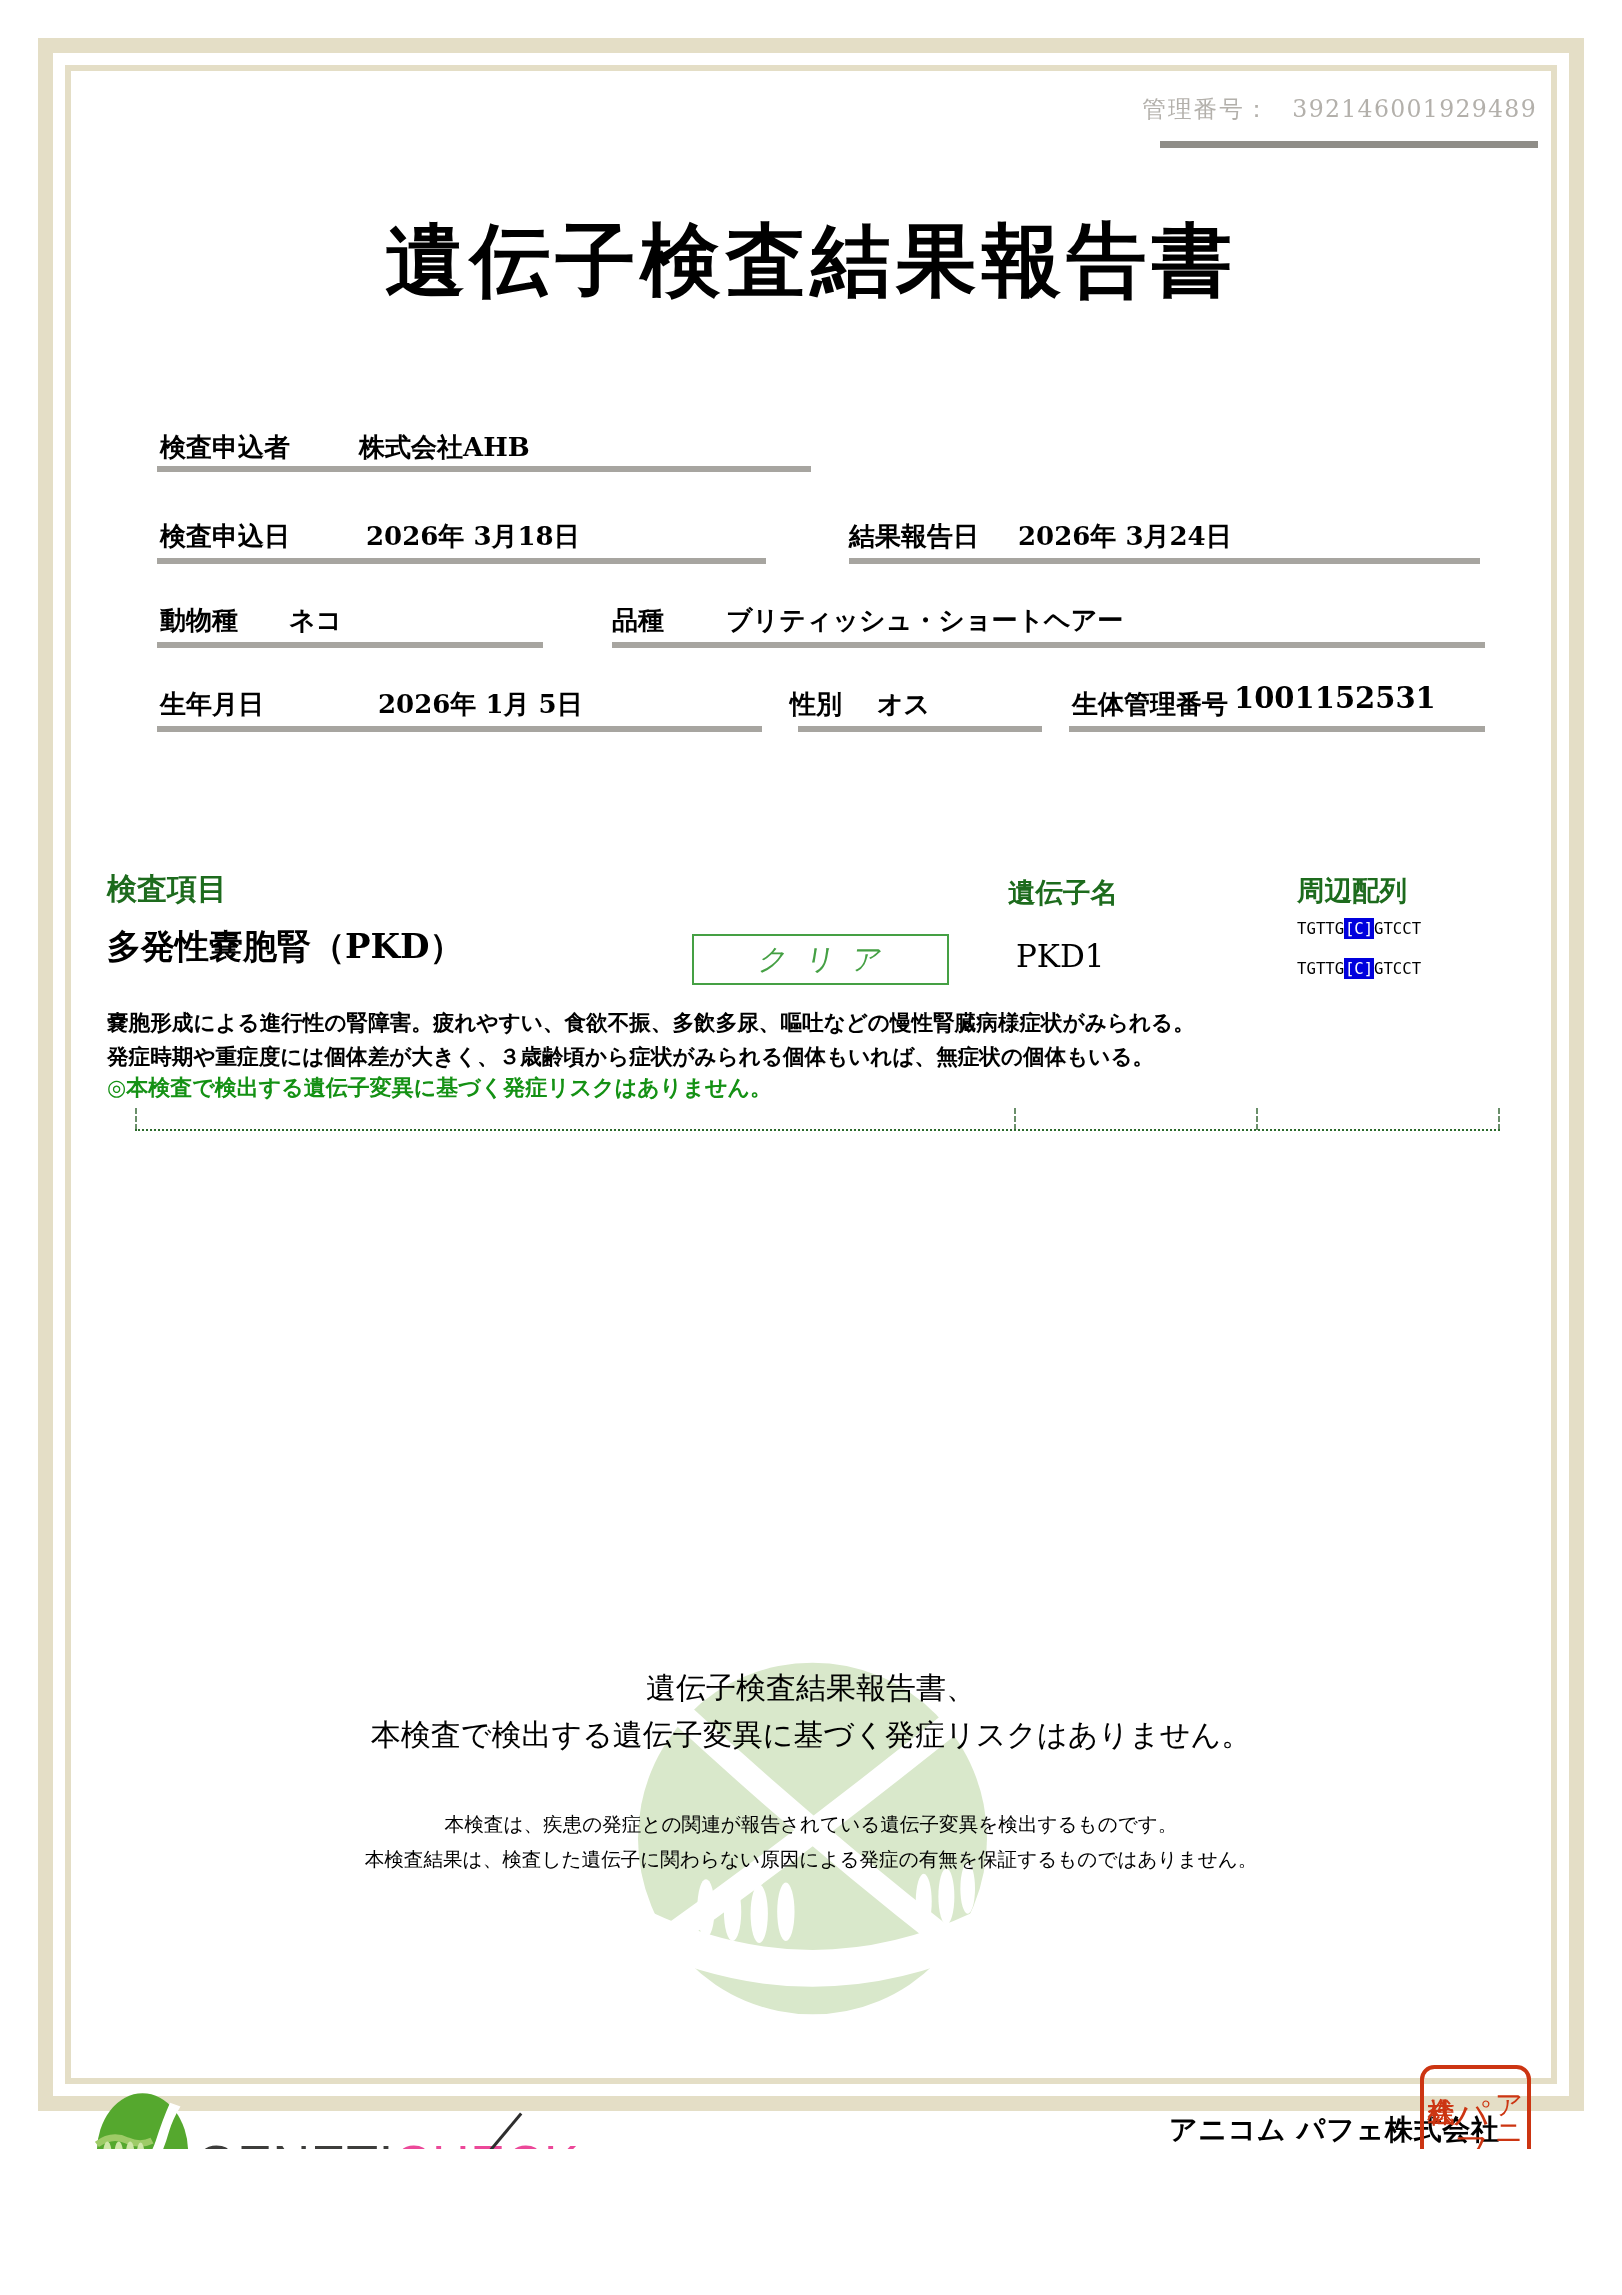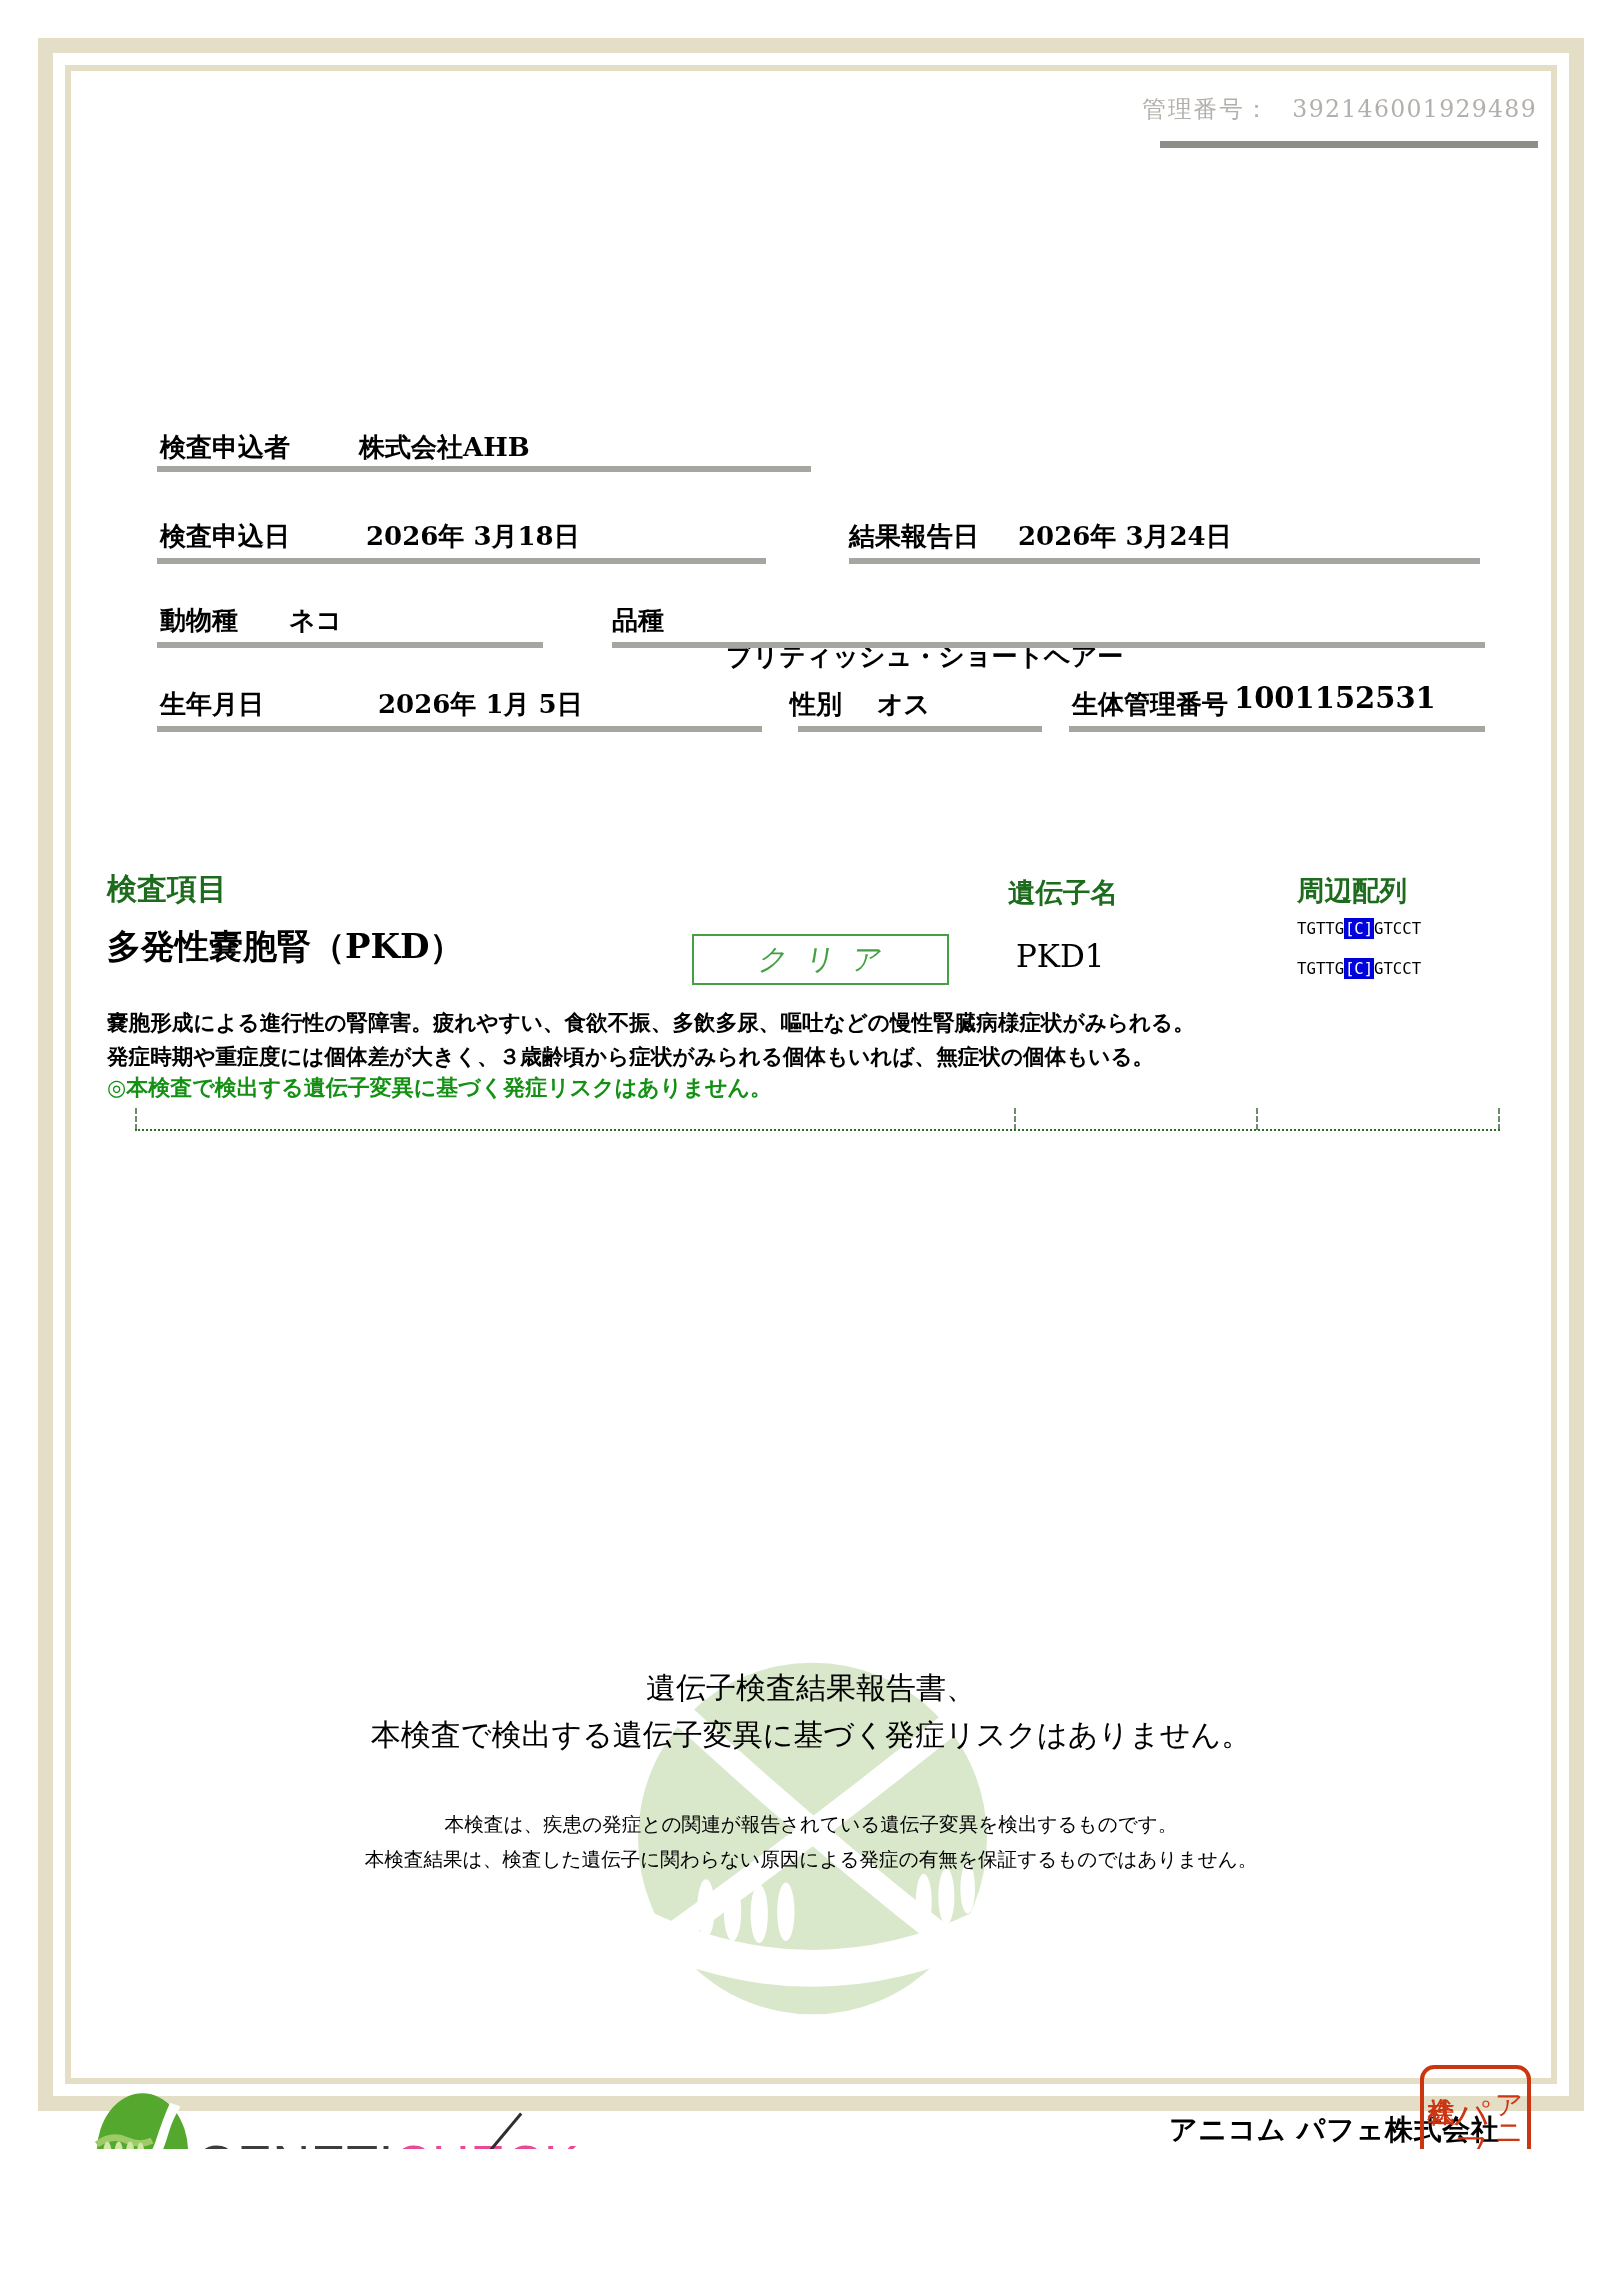--- a/index.html
+++ b/index.html
@@ -33,21 +33,21 @@
   #r1-line   { left:157px;  top:466px; width:654px; }
   #r2-label  { left:160px;  top:523px; }
   #r2-value  { left:366px;  top:523px; }
   #r2-label2 { left:849px; top:523px; }
   #r2-value2 { left:1018px; top:523px; }
   #r2-line1  { left:157px;  top:558px; width:609px; }
   #r2-line2  { left:849px; top:558px; width:631px; }
   #r3-label  { left:160px;  top:607px; }
   #r3-value  { left:289px;  top:607px; }
   #r3-label2 { left:612px;  top:607px; }
-  #r3-value2 { left:726px; top:607px;margin-top:36px; }
+  #r3-value2 { left:726px; top:607px; }
   #r3-line1  { left:157px;  top:642px; width:386px; }
   #r3-line2  { left:612px;  top:642px; width:873px; }
   #r4-label  { left:160px;  top:691px; }
   #r4-value  { left:378px;  top:691px; }
   #r4-label2 { left:790px; top:691px; }
   #r4-value2 { left:877px; top:691px; }
   #r4-label3 { left:1072px; top:691px; }
   #r4-value3 { left:1234px; top:684px; font-size:29px; }
   #r4-line1  { left:157px;  top:726px; width:605px; }
   #r4-line2  { left:798px; top:726px; width:244px; }
@@ -116,20 +116,21 @@
 <div class="page">
 
   <div class="frame-outer"></div>
   <div class="frame-inner"></div>
 
   <div id="mgmt" class="abs">
     <span>管理番号：</span><span class="num">392146001929489</span>
   </div>
   <div id="mgmt-line" class="abs"></div>
 
+  <div id="title" class="abs">遺伝子検査結果報告書</div>
 
   <div id="r1-label" class="abs flabel">検査申込者</div>
   <div id="r1-value" class="abs fvalue">株式会社AHB</div>
   <div id="r1-line" class="uline"></div>
 
   <div id="r2-label" class="abs flabel">検査申込日</div>
   <div id="r2-value" class="abs fvalue">2026年 3月18日</div>
   <div id="r2-label2" class="abs flabel">結果報告日</div>
   <div id="r2-value2" class="abs fvalue">2026年 3月24日</div>
   <div id="r2-line1" class="uline"></div>

